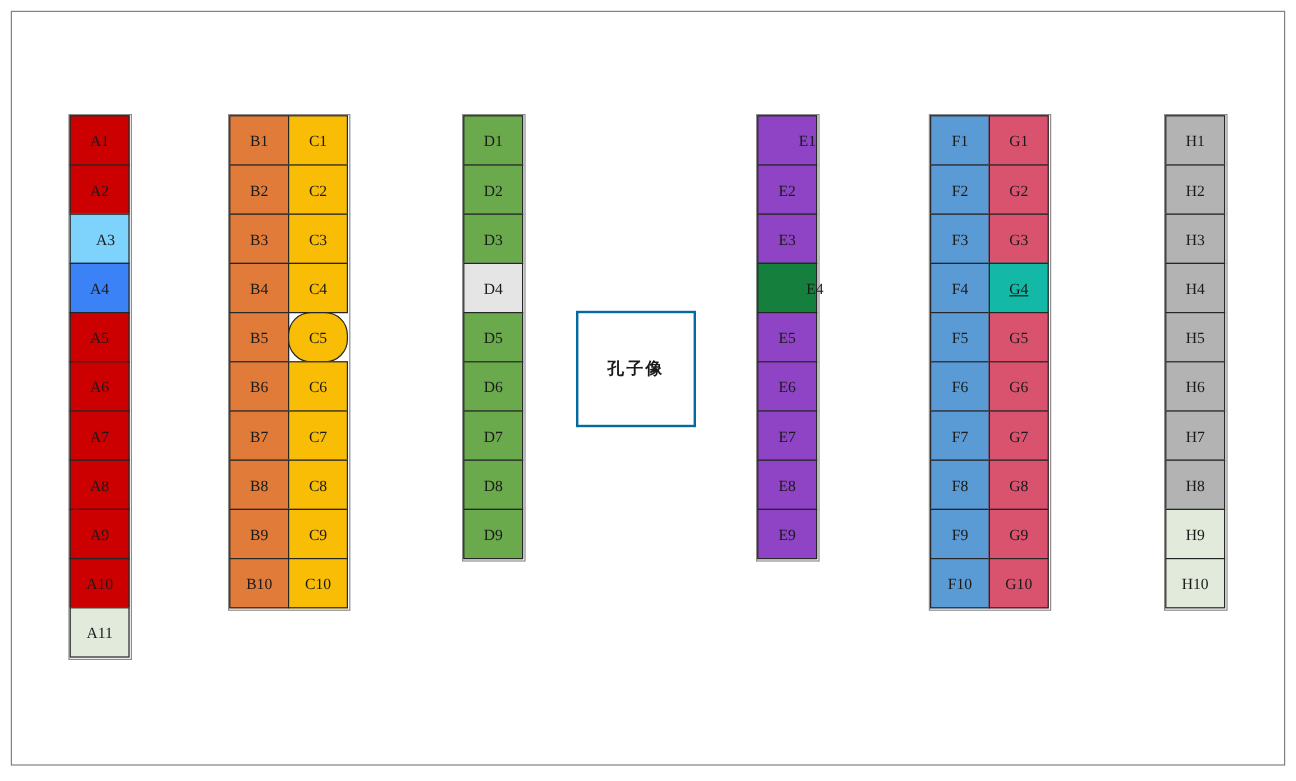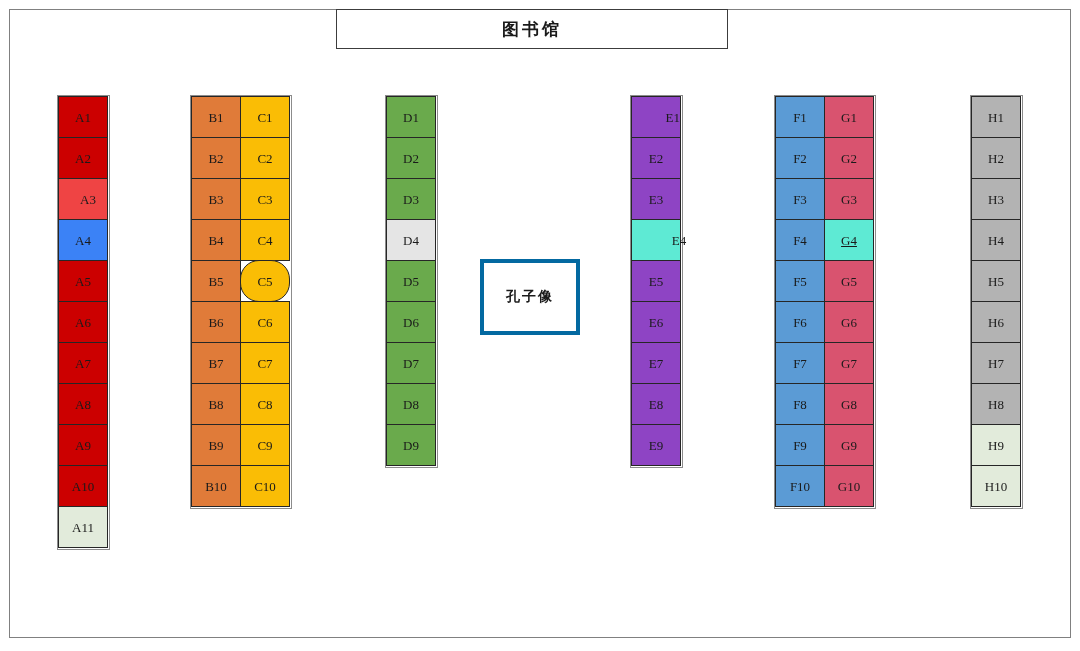--- a/index.html
+++ b/index.html
@@ -50,23 +50,23 @@
     letter-spacing: 3px;
     color: #1a1a1a;
     font-family: "DejaVu Serif", "Liberation Serif", serif;
   }
   
   .landmark-box {
     position: absolute;
     left: 480px;
     top: 259px;
     width: 100px;
-    height: 76px;
-    box-sizing: border-box;
-    border: 4px solid #0369a1;
+    height: 97px;
+    box-sizing: border-box;
+    border: 2px solid #0369a1;
     background: #ffffff;
     display: flex;
     align-items: center;
     justify-content: center;
   }
   .landmark-text {
     font-size: 14px;
     font-weight: bold;
     letter-spacing: 2px;
     color: #1a1a1a;
@@ -102,38 +102,35 @@
     user-select: none;
   }
 </style>
 </head>
 <body>
 
 <div id="floorplan">
 
   <div class="room-frame"></div>
 
-  <div class="title-box">
-    <span class="title-text">图书馆</span>
-  </div>
 
   <div class="landmark-box">
     <span class="landmark-text">孔子像</span>
   </div>
 
   <div id="blocks-host">
       <div class="seat-block" style="left: 57px; top: 95px;">
         <div class="seat-col">
           <div class="seat" style="background: rgb(204, 0, 0);">
             <span>A1</span>
           </div>
           <div class="seat" style="background: rgb(204, 0, 0);">
             <span>A2</span>
           </div>
-          <div class="seat" style="background: #ef4444; padding-left: 10px;">
+          <div class="seat" style="background: #7dd3fc; padding-left: 10px;">
             <span>A3</span>
           </div>
           <div class="seat" style="background: #3b82f6;">
             <span>A4</span>
           </div>
           <div class="seat" style="background: rgb(204, 0, 0);">
             <span>A5</span>
           </div>
           <div class="seat" style="background: rgb(204, 0, 0);">
             <span>A6</span>
@@ -256,21 +253,21 @@
         <div class="seat-col">
           <div class="seat" style="background: rgb(142, 68, 196); justify-content: flex-end;">
             <span>E1</span>
           </div>
           <div class="seat" style="background: rgb(142, 68, 196);">
             <span>E2</span>
           </div>
           <div class="seat" style="background: rgb(142, 68, 196);">
             <span>E3</span>
           </div>
-          <div class="seat" style="background: #5eead4; padding-left: 46px;">
+          <div class="seat" style="background: #15803d; padding-left: 46px;">
             <span>E4</span>
           </div>
           <div class="seat" style="background: rgb(142, 68, 196);">
             <span>E5</span>
           </div>
           <div class="seat" style="background: rgb(142, 68, 196);">
             <span>E6</span>
           </div>
           <div class="seat" style="background: rgb(142, 68, 196);">
             <span>E7</span>
@@ -319,21 +316,21 @@
         <div class="seat-col">
           <div class="seat" style="background: rgb(217, 83, 111);">
             <span>G1</span>
           </div>
           <div class="seat" style="background: rgb(217, 83, 111);">
             <span>G2</span>
           </div>
           <div class="seat" style="background: rgb(217, 83, 111);">
             <span>G3</span>
           </div>
-          <div class="seat" style="background: #5eead4; text-decoration: underline;">
+          <div class="seat" style="background: #14b8a6; text-decoration: underline;">
             <span>G4</span>
           </div>
           <div class="seat" style="background: rgb(217, 83, 111);">
             <span>G5</span>
           </div>
           <div class="seat" style="background: rgb(217, 83, 111);">
             <span>G6</span>
           </div>
           <div class="seat" style="background: rgb(217, 83, 111);">
             <span>G7</span>

